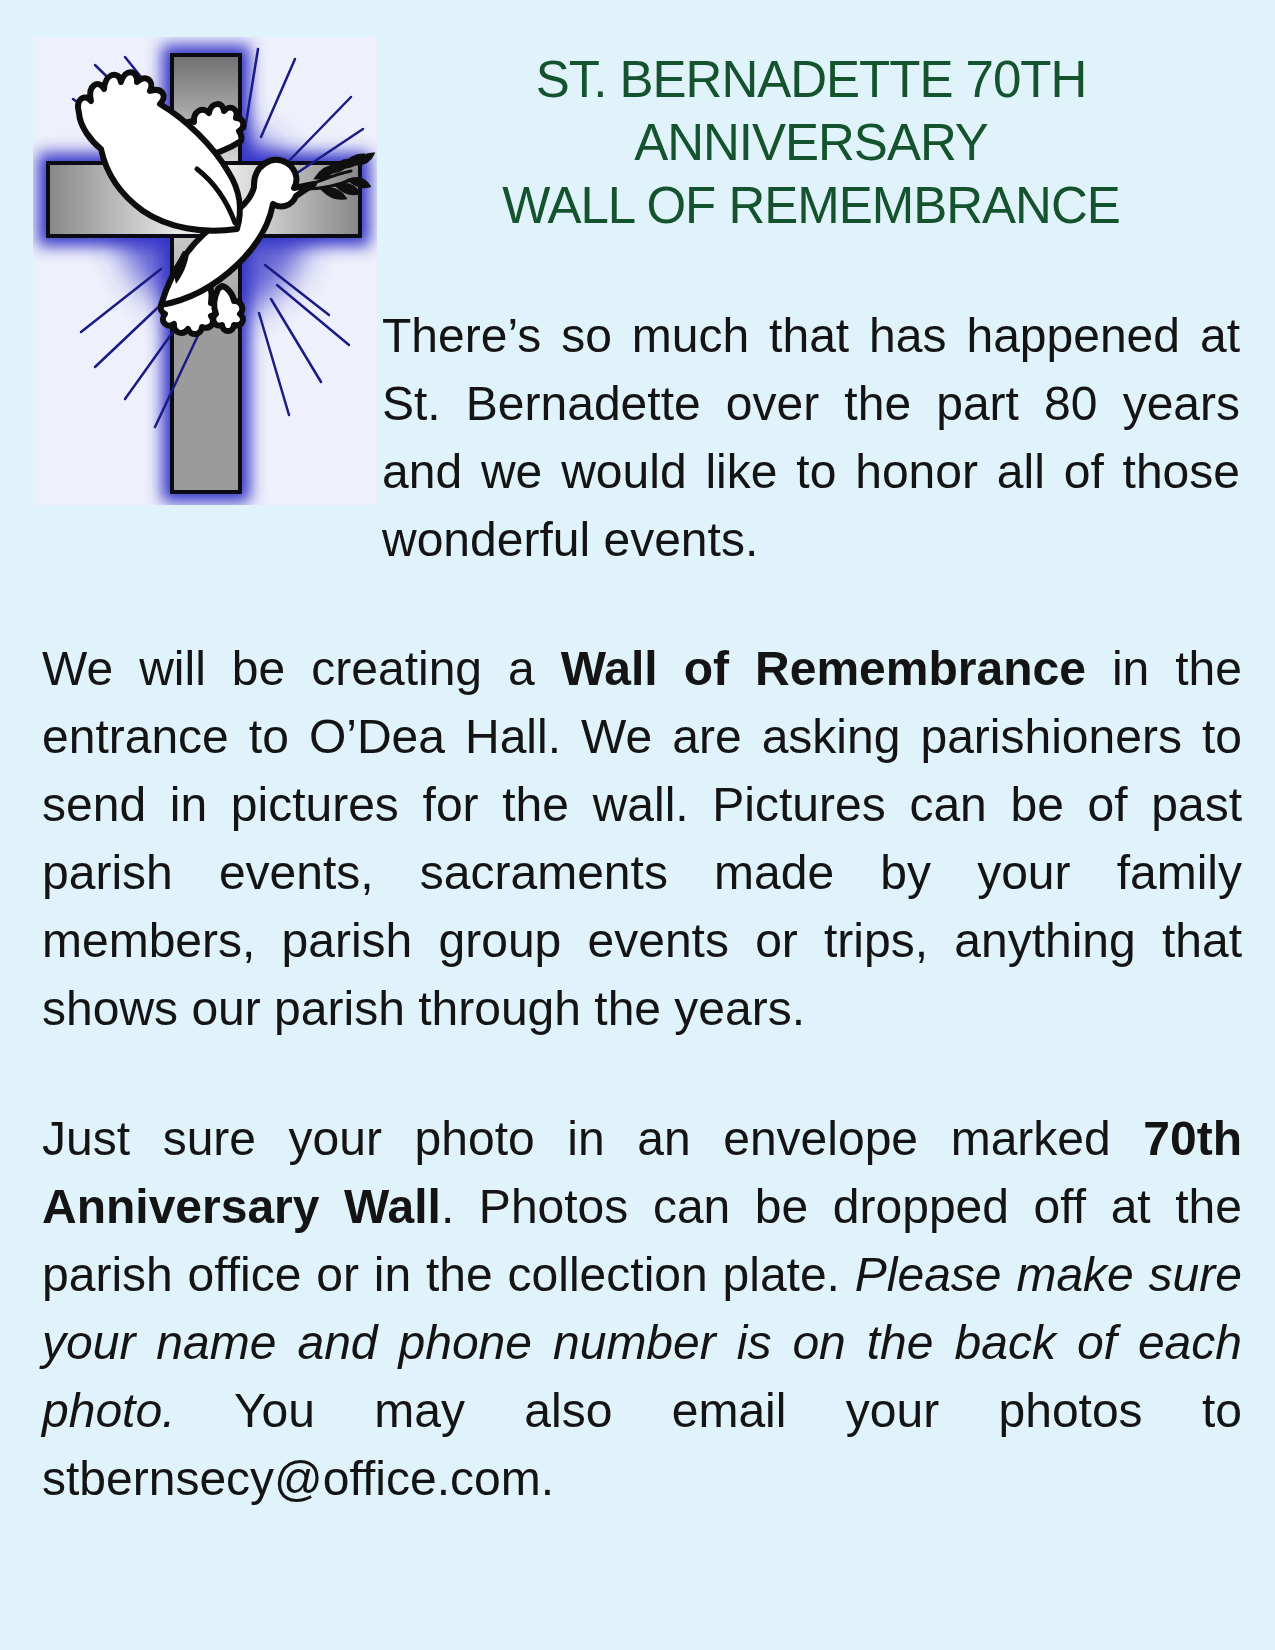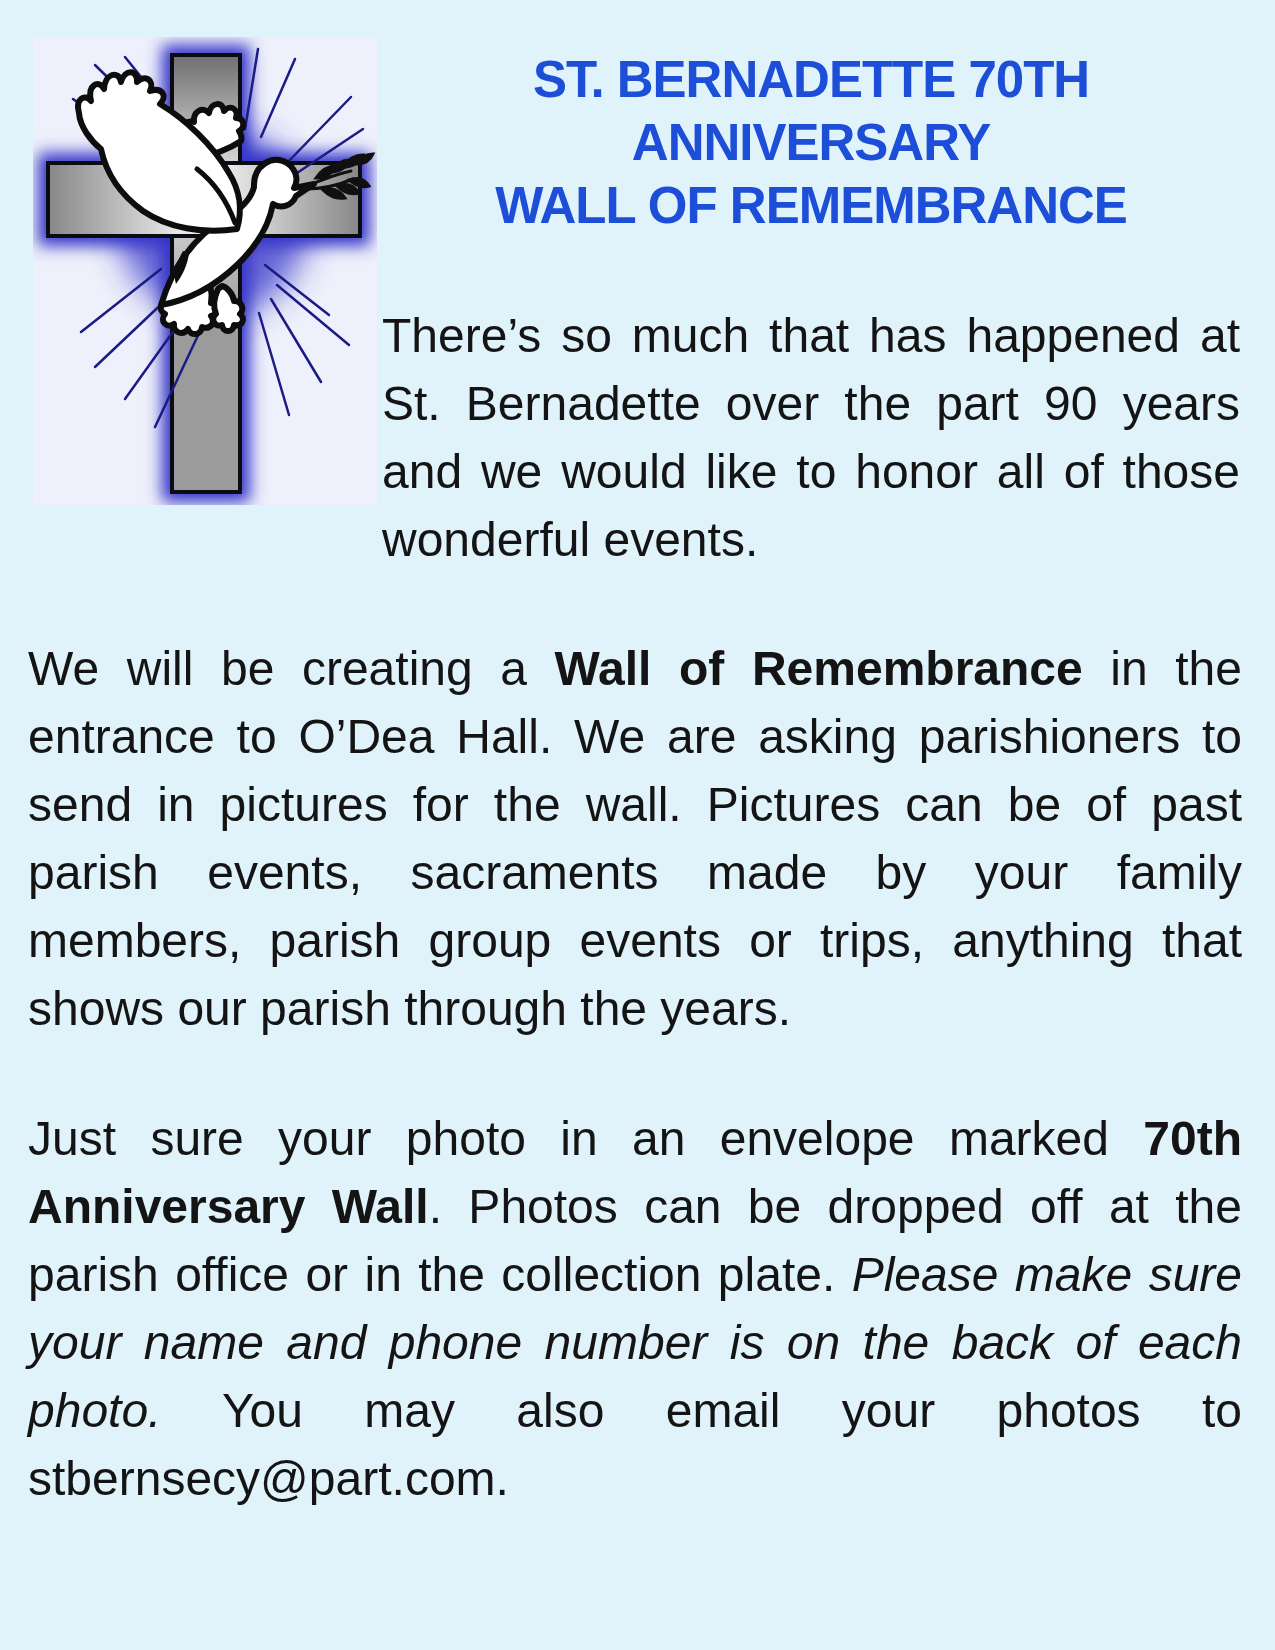--- a/index.html
+++ b/index.html
@@ -19,34 +19,34 @@
 
   .header-col{
     margin-left:382px;
     width:858px;
     padding-top:48px;
   }
   .title{
     margin:0;
     font-size:51px;
     line-height:63px;
-    font-weight:bold;
+    font-weight:normal;
     letter-spacing:-1px;
     text-align:center;
-    color:#1d4ed8;
+    color:#14532d;
   }
   .intro{
     margin:65px 0 0 0;
     text-align:justify;
     font-size:48px;
     line-height:68px;
   }
 
   .bodytext{
-    margin-left:28px;
+    margin-left:42px;
     margin-right:33px;
   }
   .para{
     margin:0;
     text-align:justify;
     font-size:48px;
     line-height:68px;
   }
   .para-2{margin-top:61px;}
   .para-3{margin-top:62px;}
@@ -139,21 +139,21 @@
         <path d="M 316,143 q 10,9 20,6 q -7,-11 -20,-6 Z"></path>
       </g>
     </svg>
   </div>
 
   <div class="header-col">
     <h1 class="title">
       <span style="display:block">ST. BERNADETTE 70TH ANNIVERSARY</span>
       <span style="display:block">WALL OF REMEMBRANCE</span>
     </h1>
-    <p class="intro"><span>There’s so much that has happened at St. Bernadette over the part 90 years and we would like to honor all of those wonderful events.</span></p>
+    <p class="intro"><span>There’s so much that has happened at St. Bernadette over the part 80 years and we would like to honor all of those wonderful events.</span></p>
   </div>
 
   <div class="bodytext">
     <p class="para para-2"><span>We will be creating a </span><span class="b">Wall of Remembrance</span><span> in the entrance to O’Dea Hall.  We are asking parishioners to send in pictures for the wall.  Pictures can be of past parish events, sacraments made by your family members, parish group events or trips, anything that shows our parish through the years.</span></p>
-    <p class="para para-3"><span>Just sure your photo in an envelope marked </span><span class="b">70th Anniversary Wall</span><span>.  Photos can be dropped off at the parish office or in the collection plate.  </span><span class="i">Please make sure your name and phone number is on the back of each photo.</span><span>  You may also email your photos to stbernsecy@part.com.</span></p>
+    <p class="para para-3"><span>Just sure your photo in an envelope marked </span><span class="b">70th Anniversary Wall</span><span>.  Photos can be dropped off at the parish office or in the collection plate.  </span><span class="i">Please make sure your name and phone number is on the back of each photo.</span><span>  You may also email your photos to stbernsecy@office.com.</span></p>
   </div>
 
 </div>
 
 </body></html>

